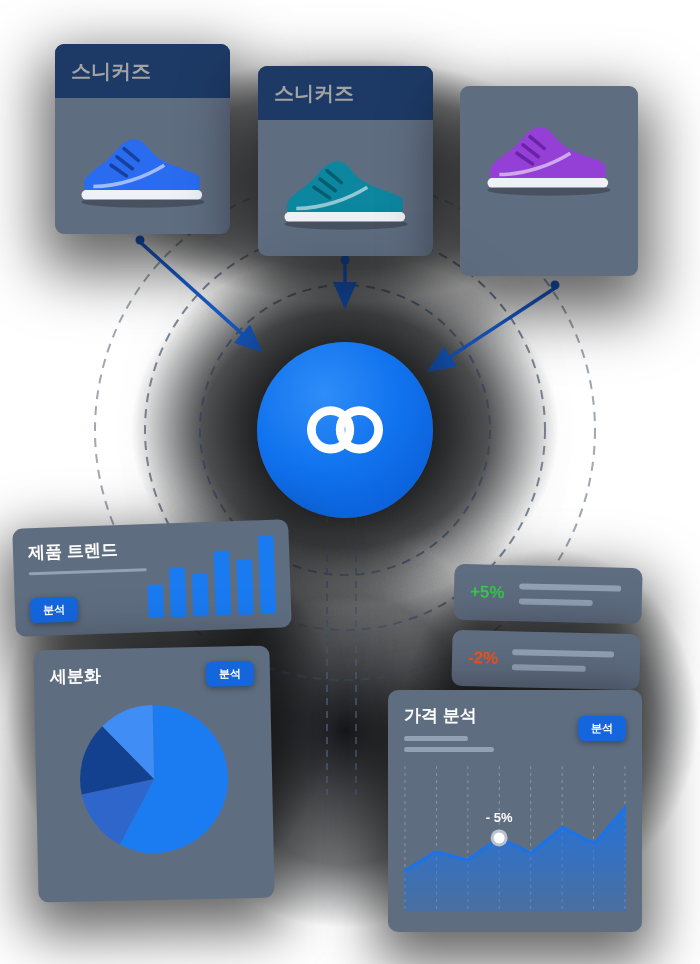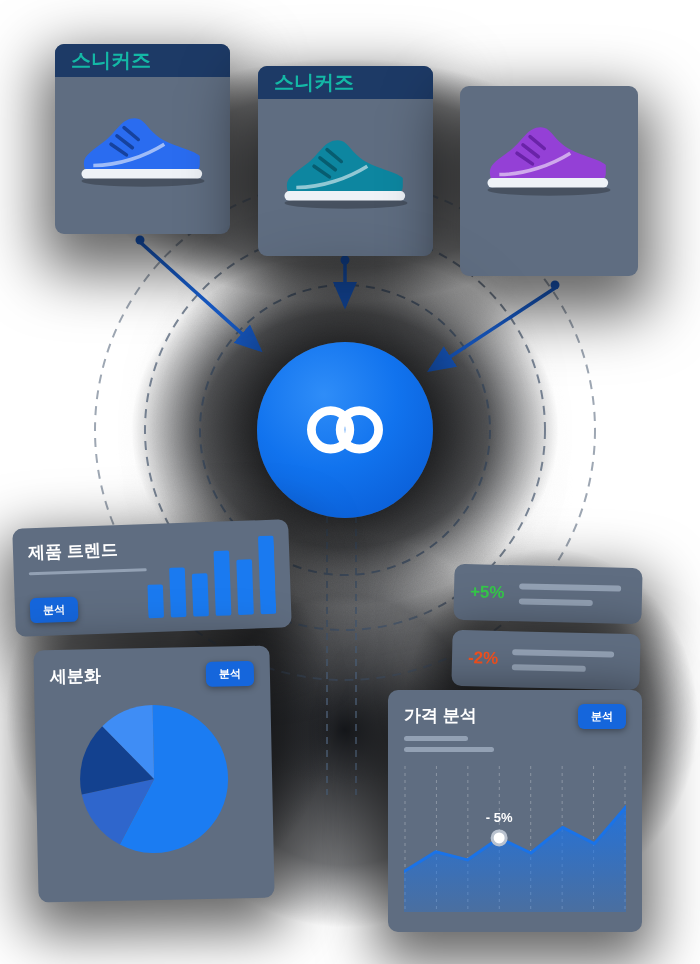--- a/index.html
+++ b/index.html
@@ -22,22 +22,22 @@
 
   .grain{position:absolute;left:0;top:0;opacity:.22;pointer-events:none;
     -webkit-mask-image:radial-gradient(ellipse 320px 430px at 345px 480px,rgba(0,0,0,.95),transparent 74%);
     mask-image:radial-gradient(ellipse 320px 430px at 345px 480px,rgba(0,0,0,.95),transparent 74%)}
 
   .rings,.arrows{position:absolute;left:0;top:0;pointer-events:none}
 
   
   .product-card{position:absolute;width:175px;height:190px;background:#5f6d81;border-radius:9px;
     box-shadow:0 24px 60px 14px rgba(0,0,0,.6)}
-  .product-header{height:33px;background:#1d3a66;border-radius:9px 9px 0 0;display:flex;align-items:center;
-    padding:0 16px;color:#14b8a6;font-weight:bold;font-size:20px}
+  .product-header{height:54px;background:#1d3a66;border-radius:9px 9px 0 0;display:flex;align-items:center;
+    padding:0 16px;color:#a3a3a3;font-weight:bold;font-size:20px}
   .product-body{height:140px;display:flex;align-items:center;justify-content:center}
   .shoe{width:142px;height:auto}
 
   
   .hub{position:absolute;left:257px;top:342px;width:176px;height:176px;border-radius:50%;
     background:radial-gradient(circle at 38% 30%,#2f8df8 0%,#1173ee 45%,#0857cf 100%);
     display:flex;align-items:center;justify-content:center;
     box-shadow:0 0 90px 35px rgba(0,0,0,.65)}
   .hub-logo{width:104px;height:auto}
 
@@ -61,21 +61,21 @@
   .pie-chart{display:block;margin:16px auto 0 auto}
 
   
   .stat-card{width:188px;height:56px;display:flex;align-items:center;padding:0 16px;gap:14px;transform:rotate(1.3deg)}
   .stat-value{font-size:17px;font-weight:bold}
   .stat-lines{display:flex;flex-direction:column;gap:9px}
   .stat-lines .skel{height:6px}
 
   
   .price-card{left:388px;top:690px;width:254px;height:242px;padding:14px 16px}
-  .price-header{display:flex;align-items:flex-start;justify-content:space-between}
+  .price-header{display:flex;align-items:center;justify-content:space-between}
   .line-chart{display:block;margin-top:10px}
 </style>
 </head>
 <body>
 
 <div class="stage">
 
   <div class="haze haze-top"></div>
   <div class="haze haze-hub"></div>
   <div class="haze haze-bottom"></div>

